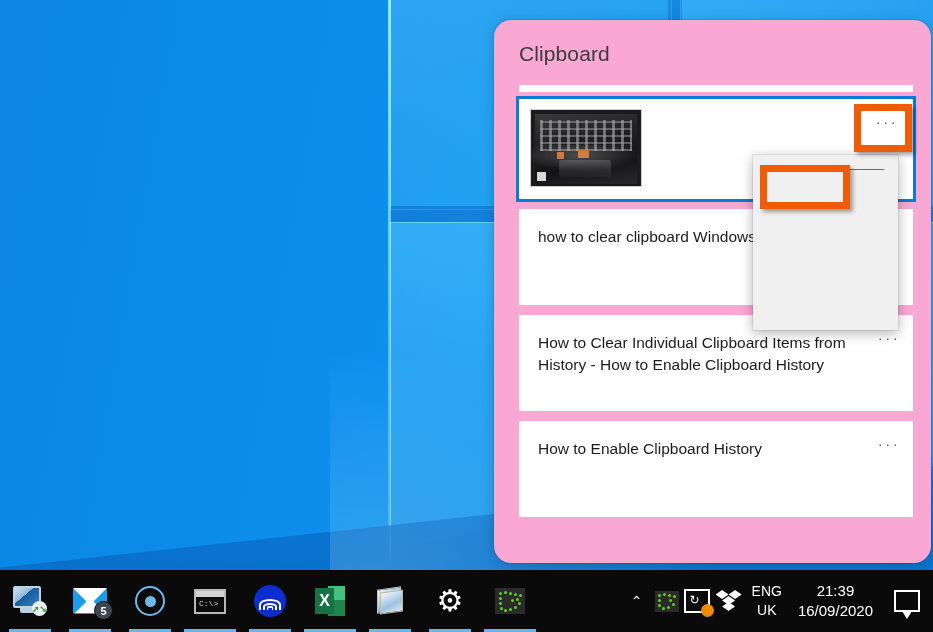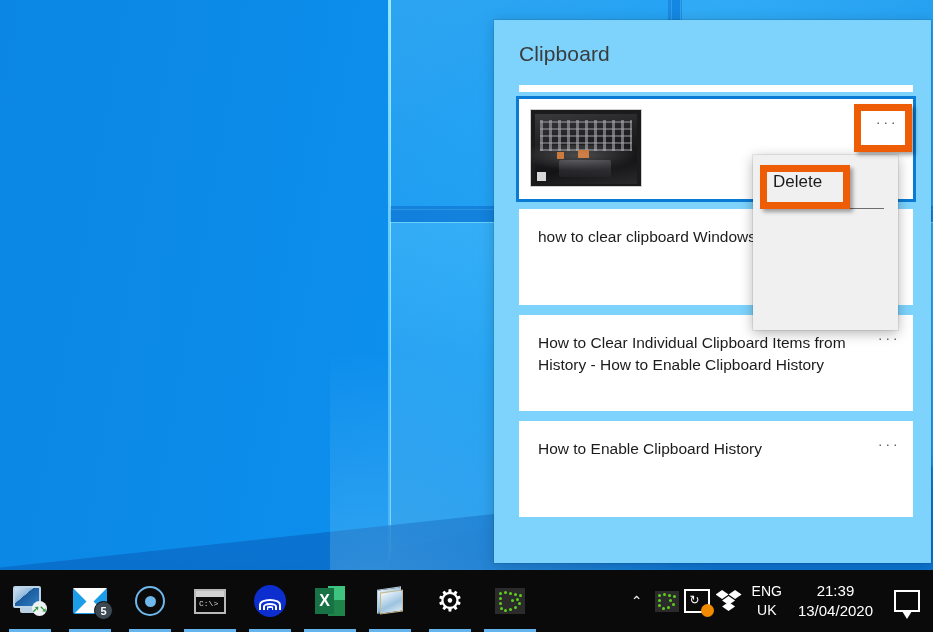--- a/index.html
+++ b/index.html
@@ -64,23 +64,24 @@
   .glow {
     position: absolute; left: 330px; top: 330px; width: 420px; height: 260px;
     background: radial-gradient(ellipse at 10% 100%, rgba(190,245,255,.22) 0%, rgba(190,245,255,0) 65%);
   }
 
   
   #clipboard-panel {
     position: absolute;
     left: 494px; top: 20px;
     width: 437px; height: 543px;
-    background: #7dd3fc;
+    background: #f9a8d4;
     box-shadow: 0 0 0 1px rgba(0,0,0,.08), 0 2px 14px rgba(0,0,0,.18);
     overflow: hidden;
+    border-radius: 17px;
   }
   #clipboard-title {
     font-size: 21px; color: #3b3b3b; font-weight: 400;
     padding: 22px 0 0 25px;
     letter-spacing: .1px;
   }
   .title-rule {
     margin: 19px 18px 0 25px;
     height: 7px; background: #ffffff;
   }
@@ -370,21 +371,20 @@
 
       <div class="clip-item">
         <div class="clip-text">How to Enable Clipboard History</div>
         <div class="clip-dots">···</div>
       </div>
 
     </div>
   </div>
 
   <div id="context-menu">
-    <div class="menu-item">Delete</div>
     <div class="menu-sep"></div>
   </div>
 
   <div class="anno" id="anno-dots"></div>
   <div class="anno" id="anno-delete"></div>
 
   <div id="taskbar">
     <div class="tb-apps">
 
       <div class="tb-app">
@@ -507,21 +507,21 @@
         </div>
       </div>
 
       <div class="lang">
         <div>ENG</div>
         <div>UK</div>
       </div>
 
       <div class="clock">
         <div>21:39</div>
-        <div>13/04/2020</div>
+        <div>16/09/2020</div>
       </div>
 
       <div class="tray-btn" style="width:40px">
         <div class="ic-chat">
           <div class="b"></div>
             <div class="t"></div>
         </div>
       </div>
     </div>
   </div>

